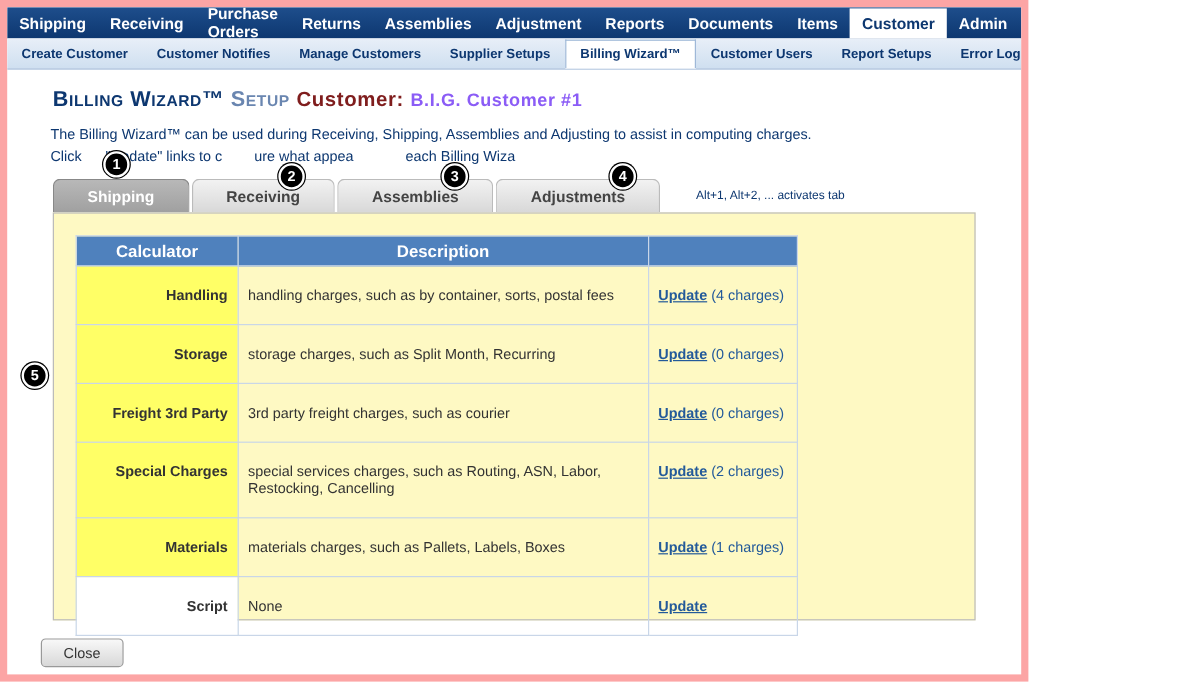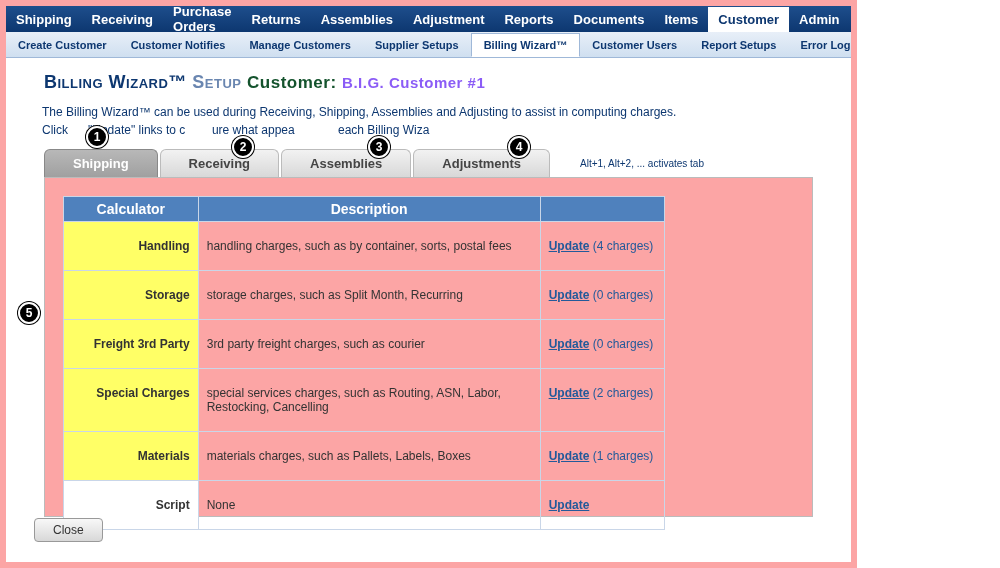--- a/index.html
+++ b/index.html
@@ -57,21 +57,21 @@
   }
   .page-title-row {
     padding: 14px 28px 4px 38px;
     font-size: 18px;
     font-weight: bold;
     color: #0d3770;
     font-variant: small-caps;
     letter-spacing: 0.5px;
   }
   .page-title-row .setup { color: #6a86b0; }
-  .page-title-row .label { color: #14532d; font-variant: normal; font-size: 17px; font-weight: bold; }
+  .page-title-row .label { color: #7f1d1d; font-variant: normal; font-size: 17px; font-weight: bold; }
   .page-title-row .customer-name { color: #8b5cf6; font-variant: normal; font-size: 15px; }
   .intro {
     padding: 6px 38px 10px 36px;
     color: #0d3770;
     font-size: 12px;
     line-height: 1.5;
   }
   .tabs-row {
     position: relative;
     padding: 0 38px;
@@ -98,21 +98,21 @@
   }
   .tabs-hint {
     color: #0d3770;
     font-size: 10px;
     margin-left: 28px;
     align-self: center;
   }
   .panel {
     margin: 0 38px;
     border: 1px solid #bbb;
-    background: #fca5a5;
+    background: #fef9c3;
     padding: 18px;
     height: 340px;
     position: relative;
   }
   table.calc {
     border-collapse: collapse;
     width: 602px;
   }
   table.calc th {
     background: #4f81bd;
@@ -144,21 +144,21 @@
   .update-link {
     color: #235a9a;
     font-weight: bold;
     text-decoration: underline;
     cursor: pointer;
   }
   .charges-count { color: #235a9a; }
   .close-btn {
     position: absolute;
     left: 28px;
-    bottom: 20px;
+    bottom: 6px;
     background: linear-gradient(#f8f8f8, #d8d8d8);
     border: 1px solid #999;
     border-radius: 4px;
     padding: 4px 18px;
     font-size: 12px;
     color: #333;
     cursor: pointer;
   }
   .num-badge {
     position: absolute;

